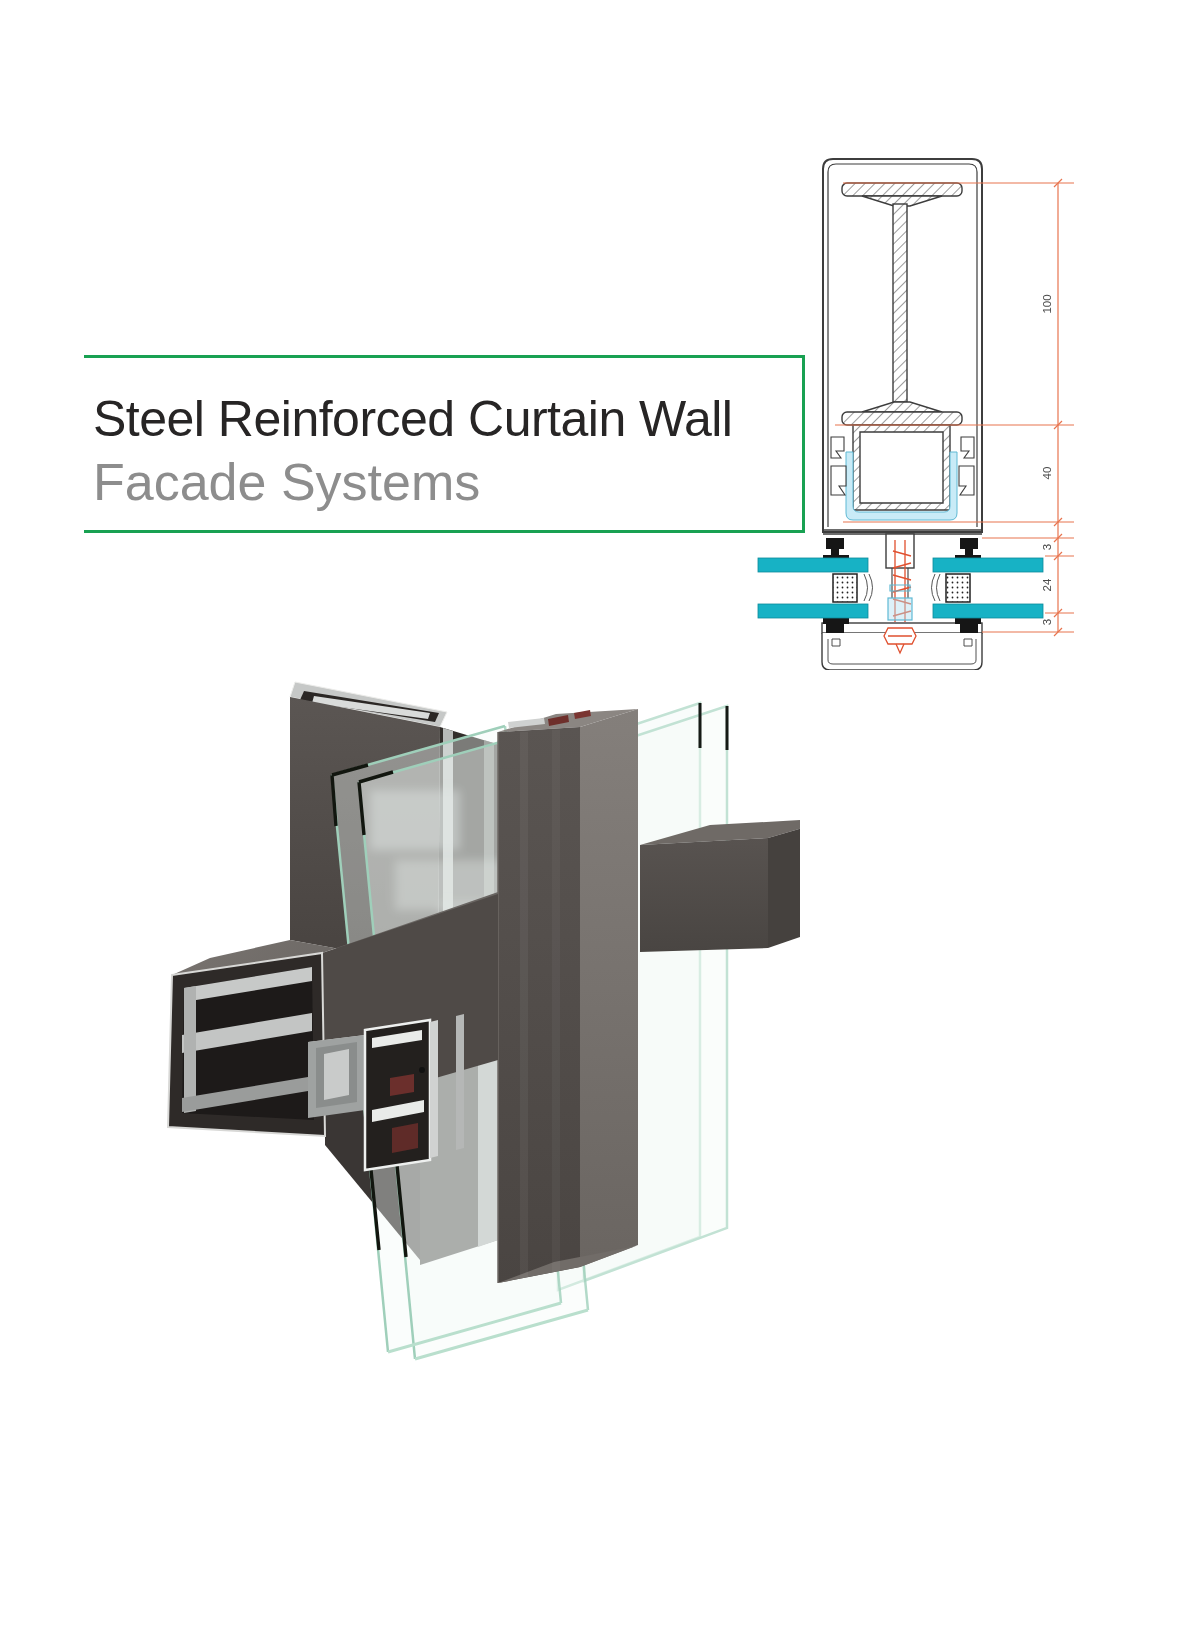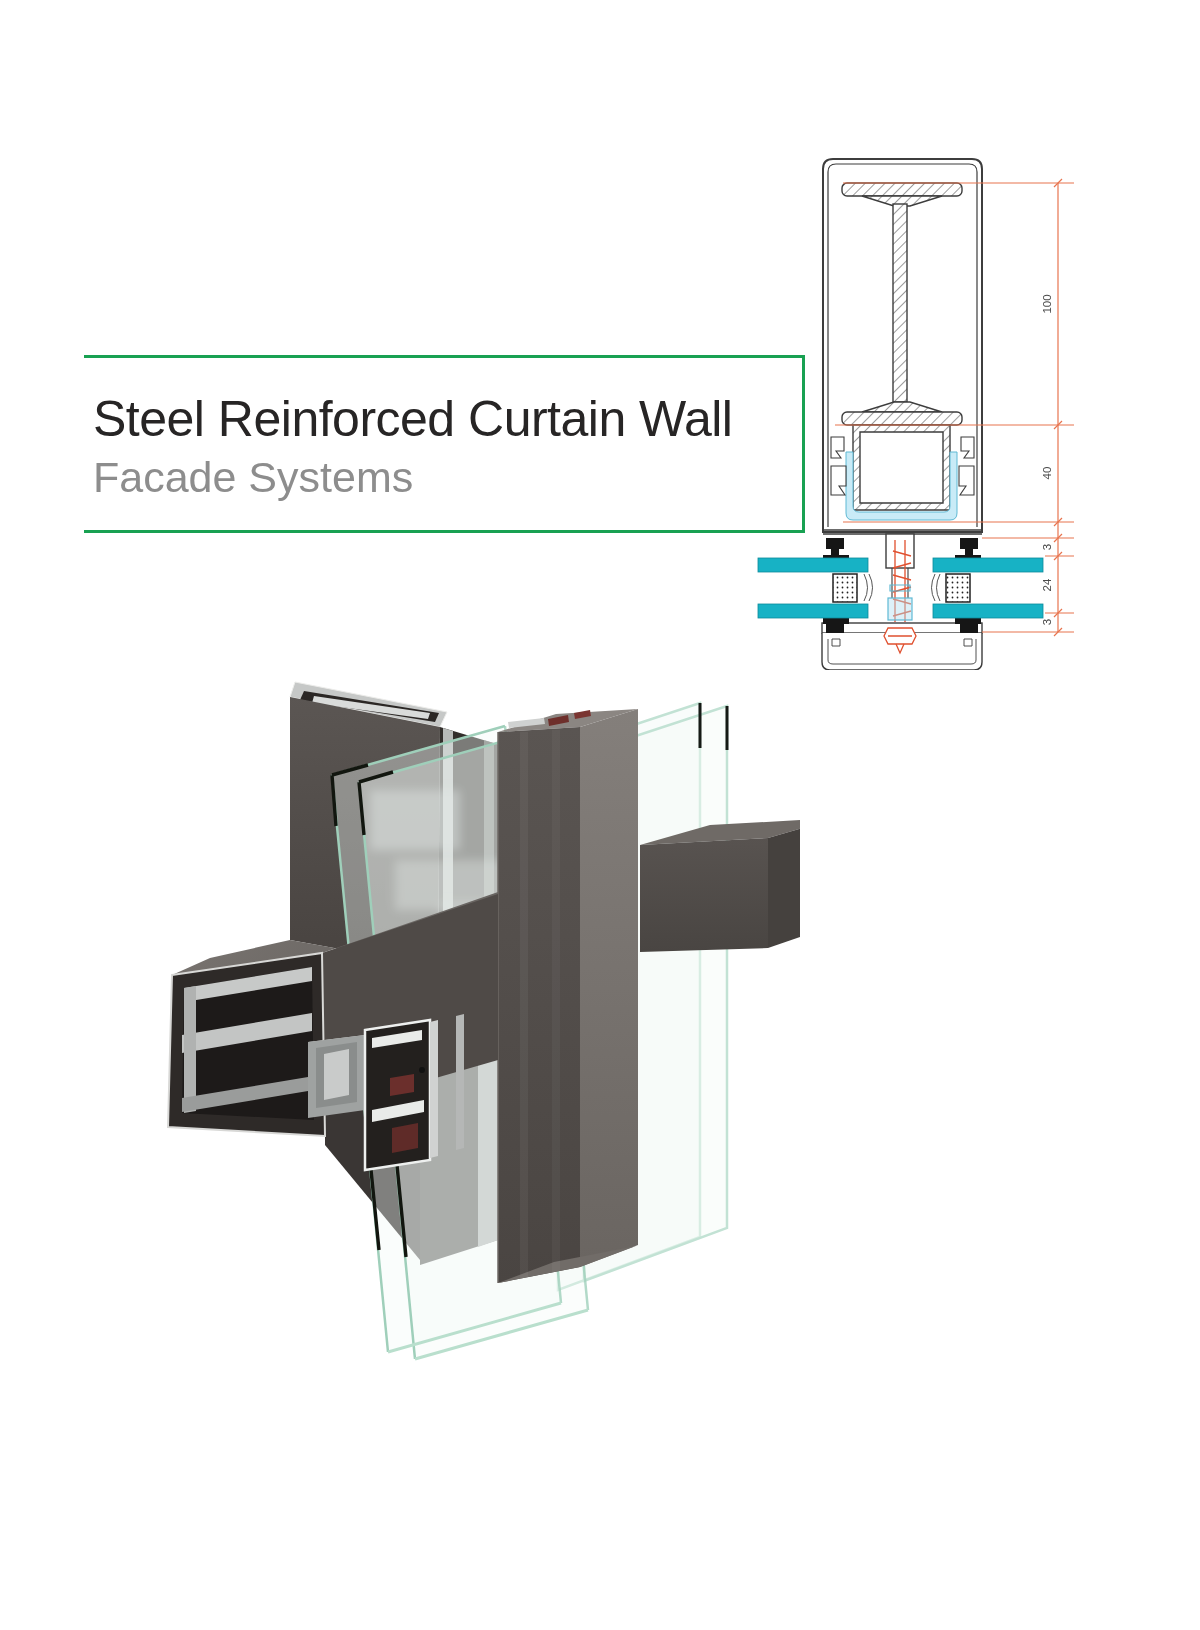--- a/index.html
+++ b/index.html
@@ -2,21 +2,21 @@
 <html><head>
 <meta charset="utf-8">
 <style>
   html,body{margin:0;padding:0;background:#ffffff;}
   .page{position:relative;width:1200px;height:1630px;background:#ffffff;overflow:hidden;
         font-family:"Liberation Sans",sans-serif;}
   .title-block{position:absolute;left:84px;top:355px;width:721px;height:178px;box-sizing:border-box;
         border-top:3px solid #18a152;border-right:3px solid #18a152;border-bottom:3px solid #18a152;
         padding:34px 18px 0 9px;background:#ffffff;}
   .title-block .title{font-size:50px;line-height:1.08;color:#272525;letter-spacing:-0.5px;white-space:nowrap;}
-  .title-block .subtitle{font-size:43px;line-height:1.1;color:#8d8d8d;margin-top:8px;}
+  .title-block .subtitle{font-size:52px;line-height:1.1;color:#8d8d8d;margin-top:8px;}
   .cad-svg{position:absolute;left:700px;top:130px;width:400px;height:540px;}
   .render-svg{position:absolute;left:140px;top:640px;width:660px;height:740px;}
   svg text{font-family:"Liberation Sans",sans-serif;}
 </style>
 </head>
 <body>
 
 <div class="page">
 
   <div class="title-block">

